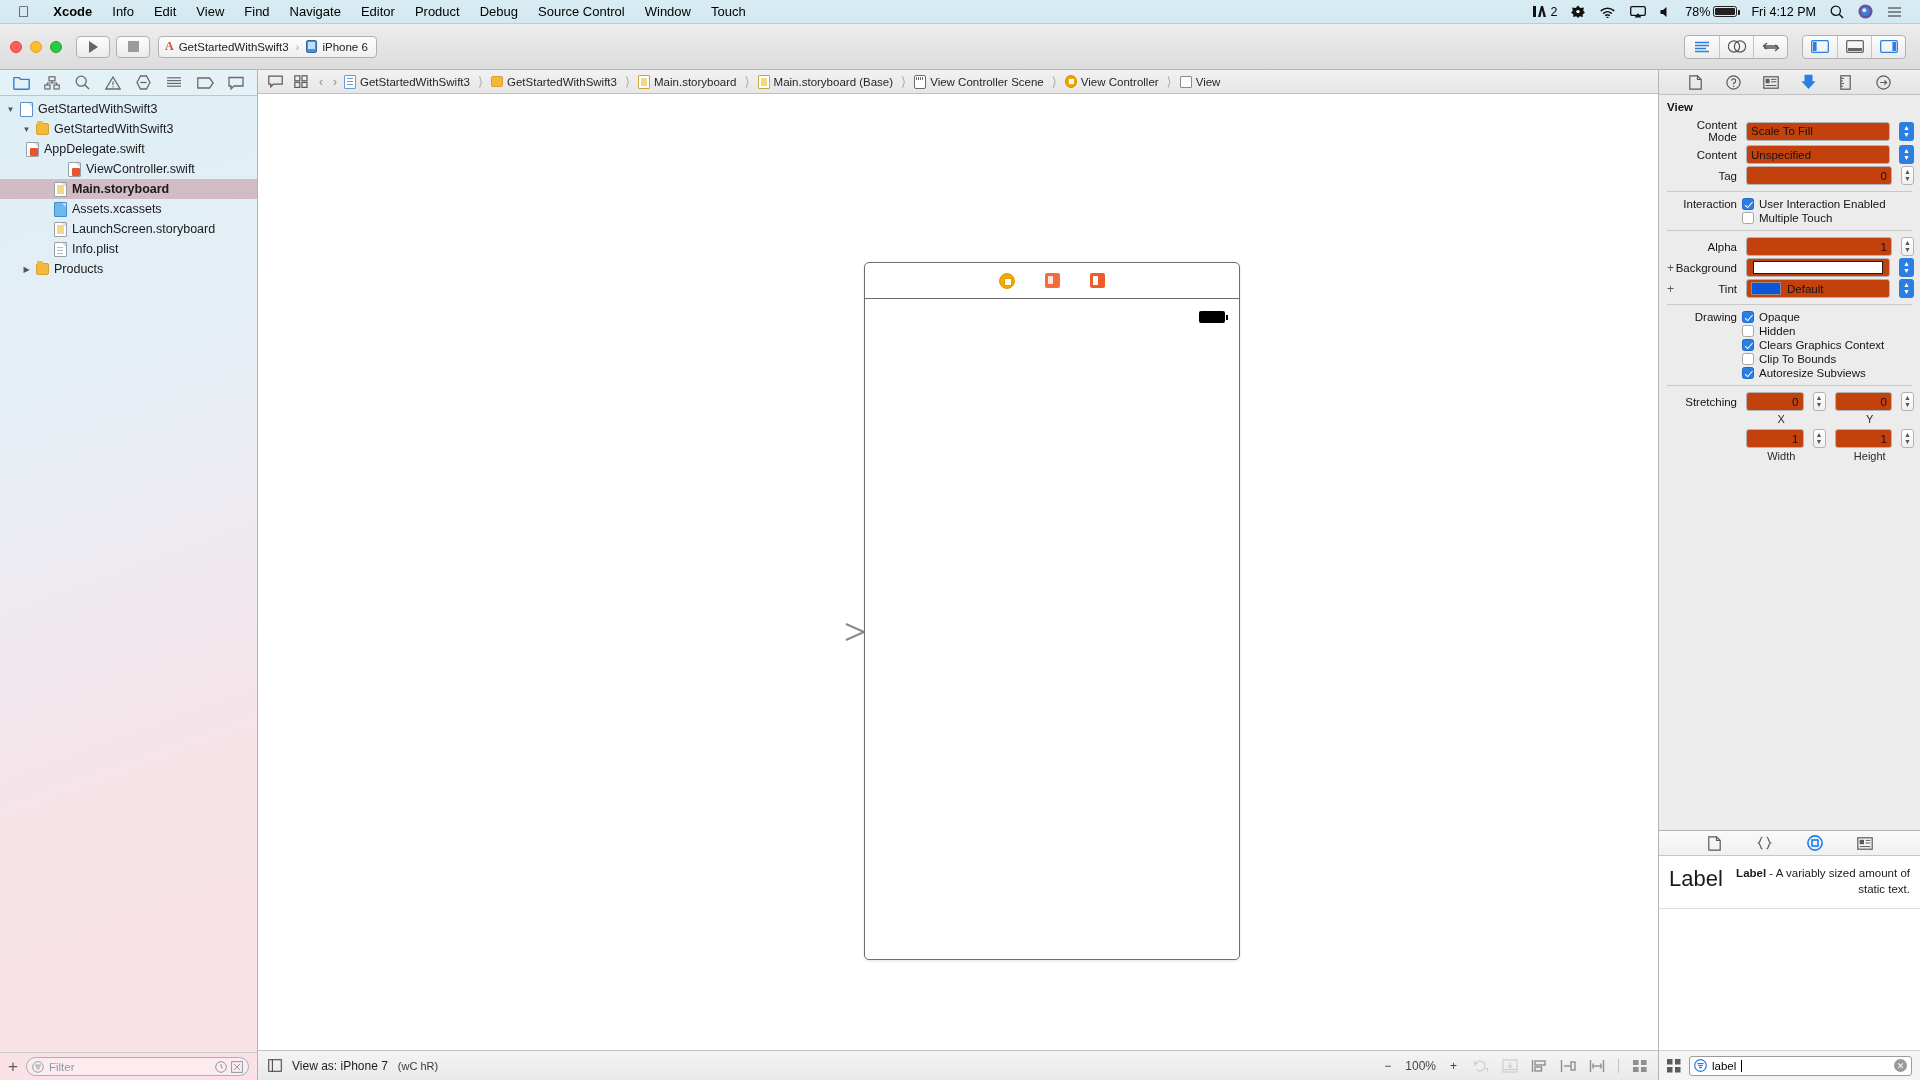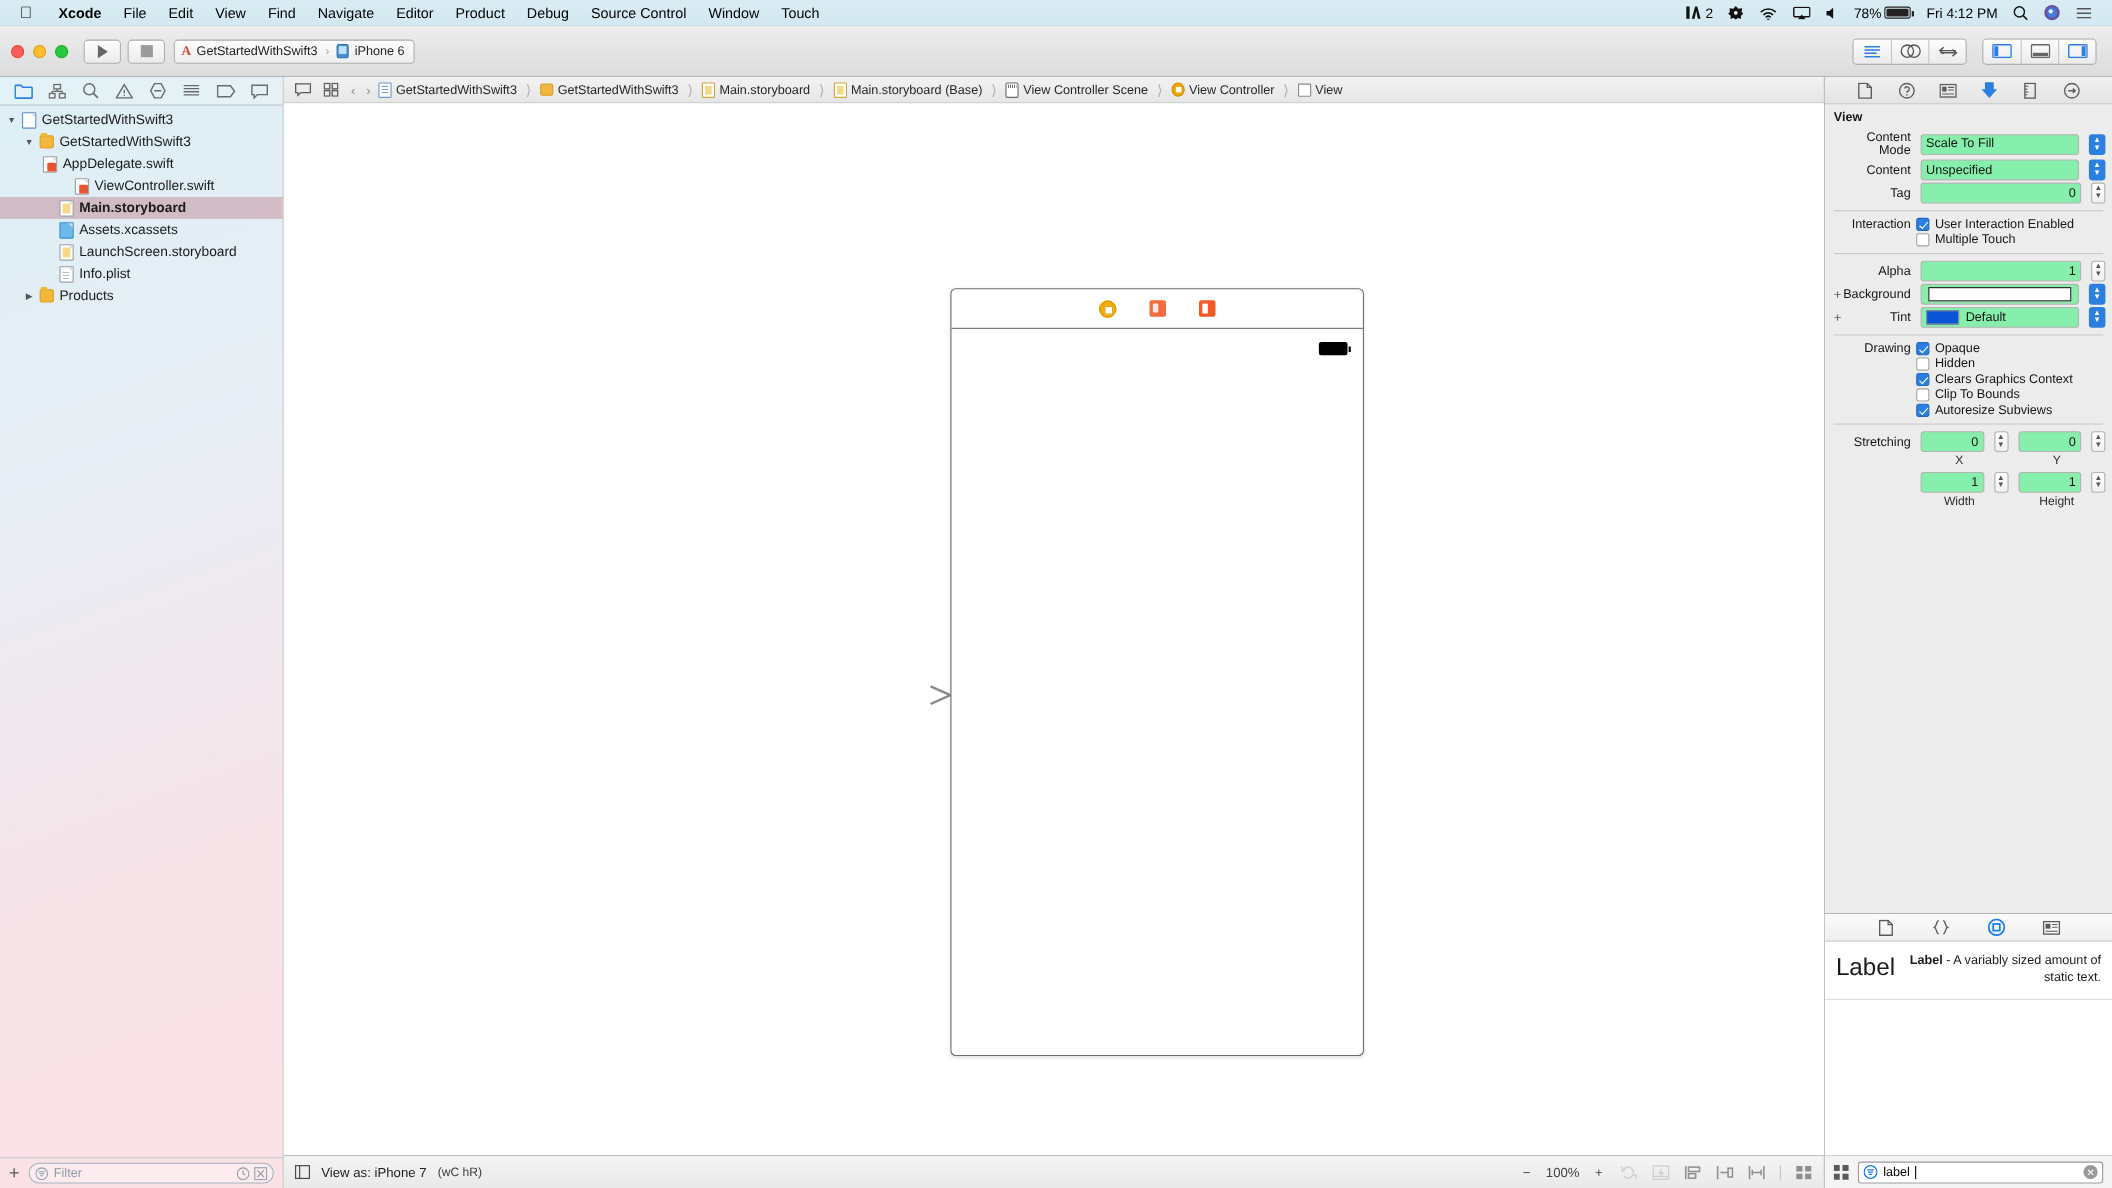--- a/index.html
+++ b/index.html
@@ -197,21 +197,21 @@
   .insp-tabs {
     height: 25px; flex: 0 0 25px; display: flex; align-items: center; justify-content: space-around;
     background: linear-gradient(to bottom,#f0f0f0,#e4e4e4); border-bottom: 1px solid #c0c0c0; padding: 0 18px;
   }
   .insp-tabs .it { width: 22px; height: 18px; display:flex;align-items:center;justify-content:center;}
   .insp-body { flex: 1; overflow: hidden; background: #ececec; font-size: 11.5px; color: #141414; padding-bottom: 4px;}
   .insp-title { padding: 6px 8px 4px 8px; font-weight: bold; font-size: 11.5px; }
   .prow { display: flex; align-items: center; margin: 2px 6px; gap: 9px; min-height: 19px; }
   .plabel { width: 72px; text-align: right; flex: 0 0 72px; color: #141414; }
   .pfield {
-    flex: 1; height: 19px; background: #86efac; border: 1px solid #b3b3b3; border-radius: 3px;
+    flex: 1; height: 19px; background: #c2410c; border: 1px solid #b3b3b3; border-radius: 3px;
     display: flex; align-items: center; padding: 0 4px; font-size: 11.5px;
   }
   .pfield.right { justify-content: flex-end; }
   .stepper-blue {
     width: 15px; height: 19px; background: #2b7fe0; border-radius: 3px; flex: 0 0 15px;
     display: flex; flex-direction: column; align-items: center; justify-content: center; gap: 1px;
     color: #fff; font-size: 7px; line-height: 6px;
   }
   .stepper-gray {
     width: 13px; height: 19px; border: 1px solid #b3b3b3; background: linear-gradient(to bottom,#fff,#f0f0f0);
@@ -248,21 +248,21 @@
   svg { display: block; }
 </style>
 </head>
 <body>
 
 <div class="app">
 
   <div class="menubar">
     <span class="apple"></span>
     <span class="mi bold">Xcode</span>
-    <span class="mi">File</span>
+    <span class="mi">Info</span>
     <span class="mi">Edit</span>
     <span class="mi">View</span>
     <span class="mi">Find</span>
     <span class="mi">Navigate</span>
     <span class="mi">Editor</span>
     <span class="mi">Product</span>
     <span class="mi">Debug</span>
     <span class="mi">Source Control</span>
     <span class="mi">Window</span>
     <span class="mi">Touch</span>
@@ -472,21 +472,21 @@
           <span class="fi doc blue"></span>
           <span class="nm">GetStartedWithSwift3</span>
         </div>
 
         <div class="row" style="padding-left:22px">
           <span class="tw">▼</span>
           <span class="fi folder"></span>
           <span class="nm">GetStartedWithSwift3</span>
         </div>
 
-        <div class="row" style="padding-left:39px">
+        <div class="row" style="padding-left:26px">
           <span class="fi doc">
               <span class="swift-b"></span>
             </span>
           <span class="nm">AppDelegate.swift</span>
         </div>
 
         <div class="row" style="padding-left:68px">
           <span class="fi doc">
               <span class="swift-b"></span>
             </span>

